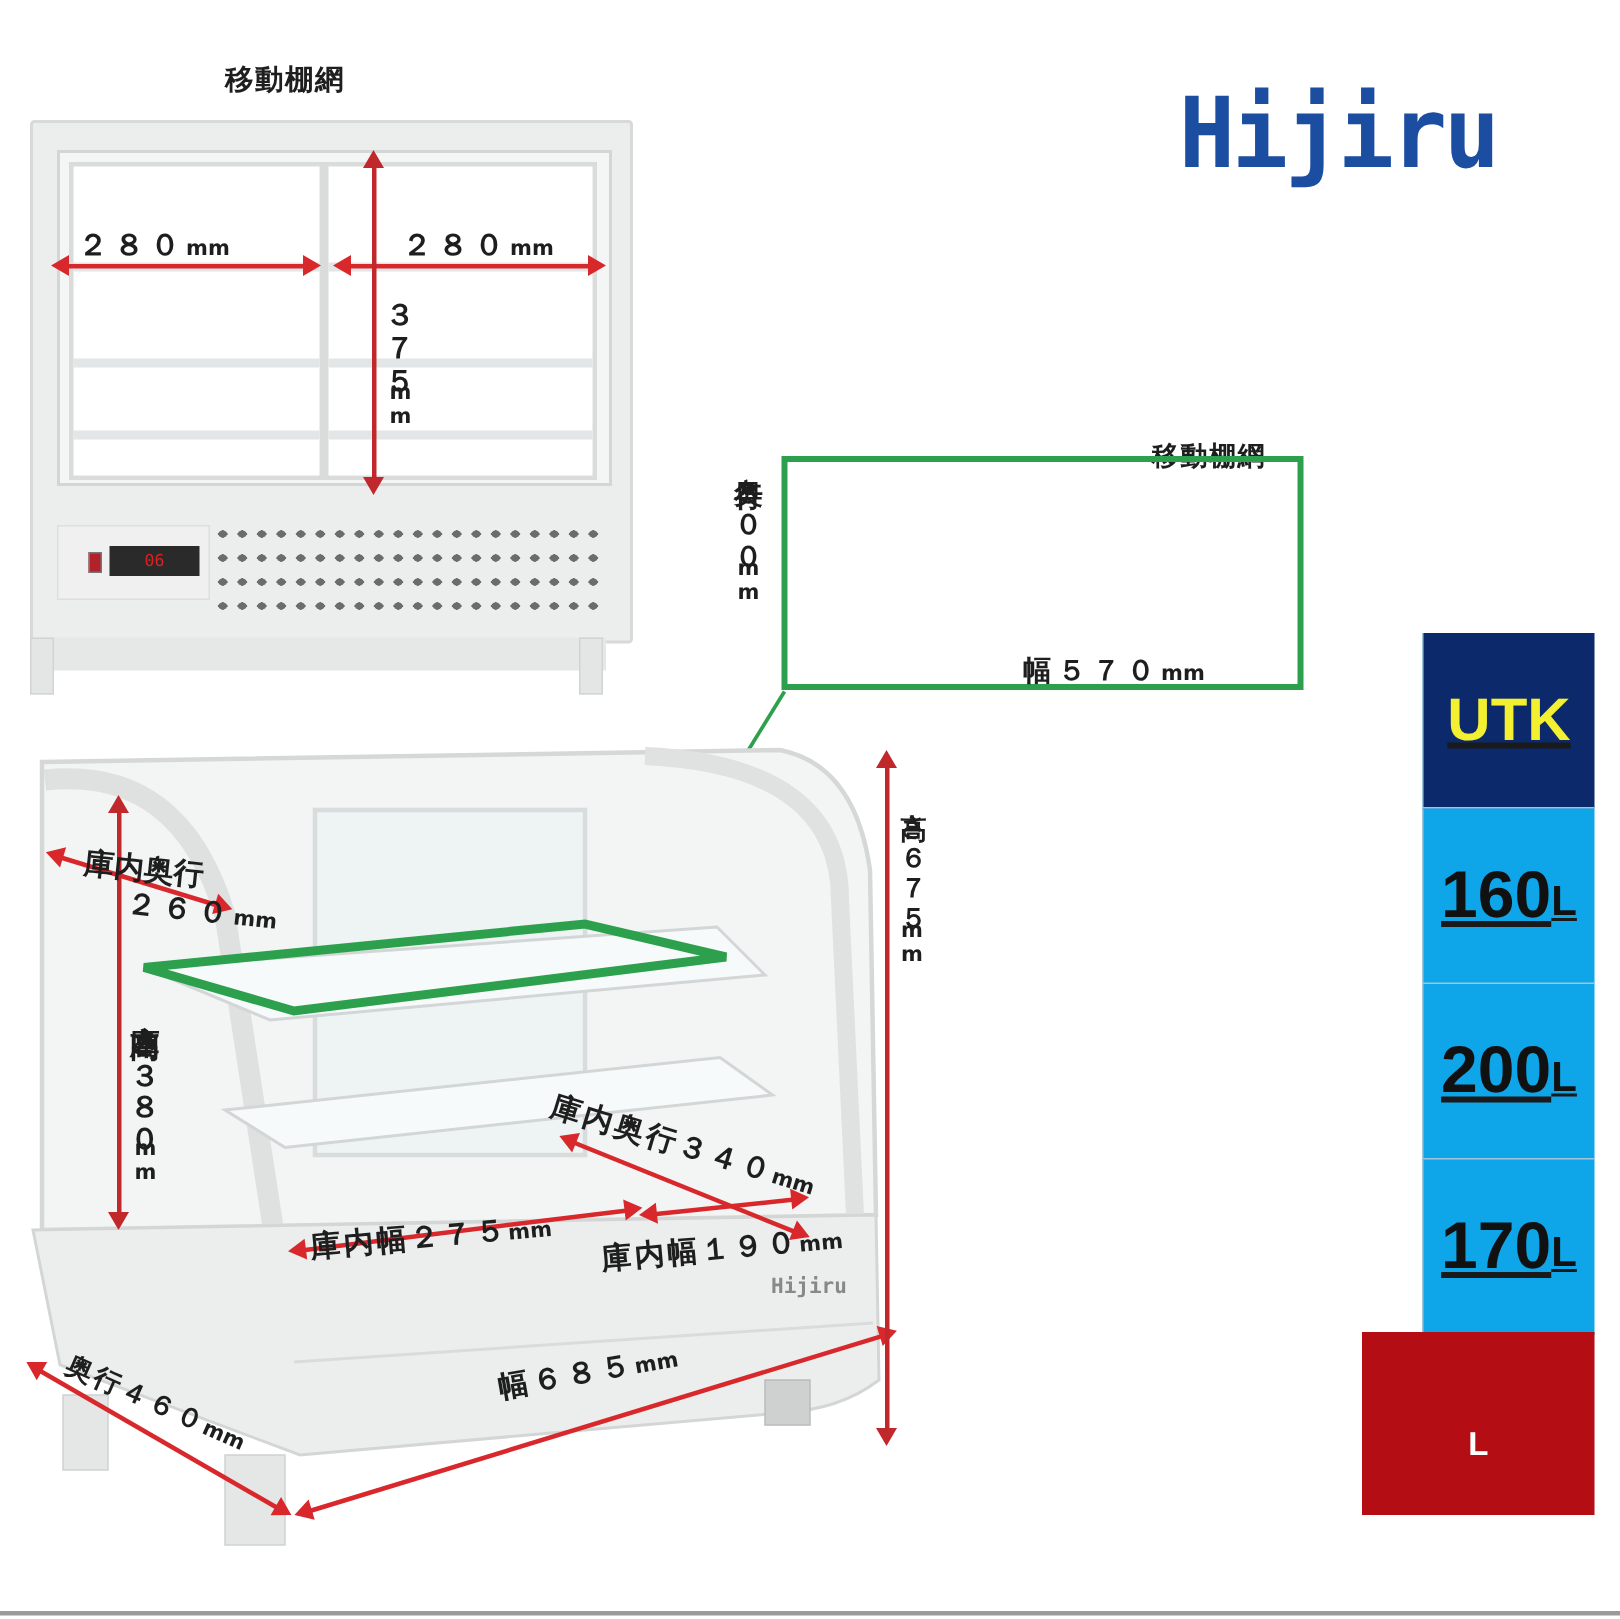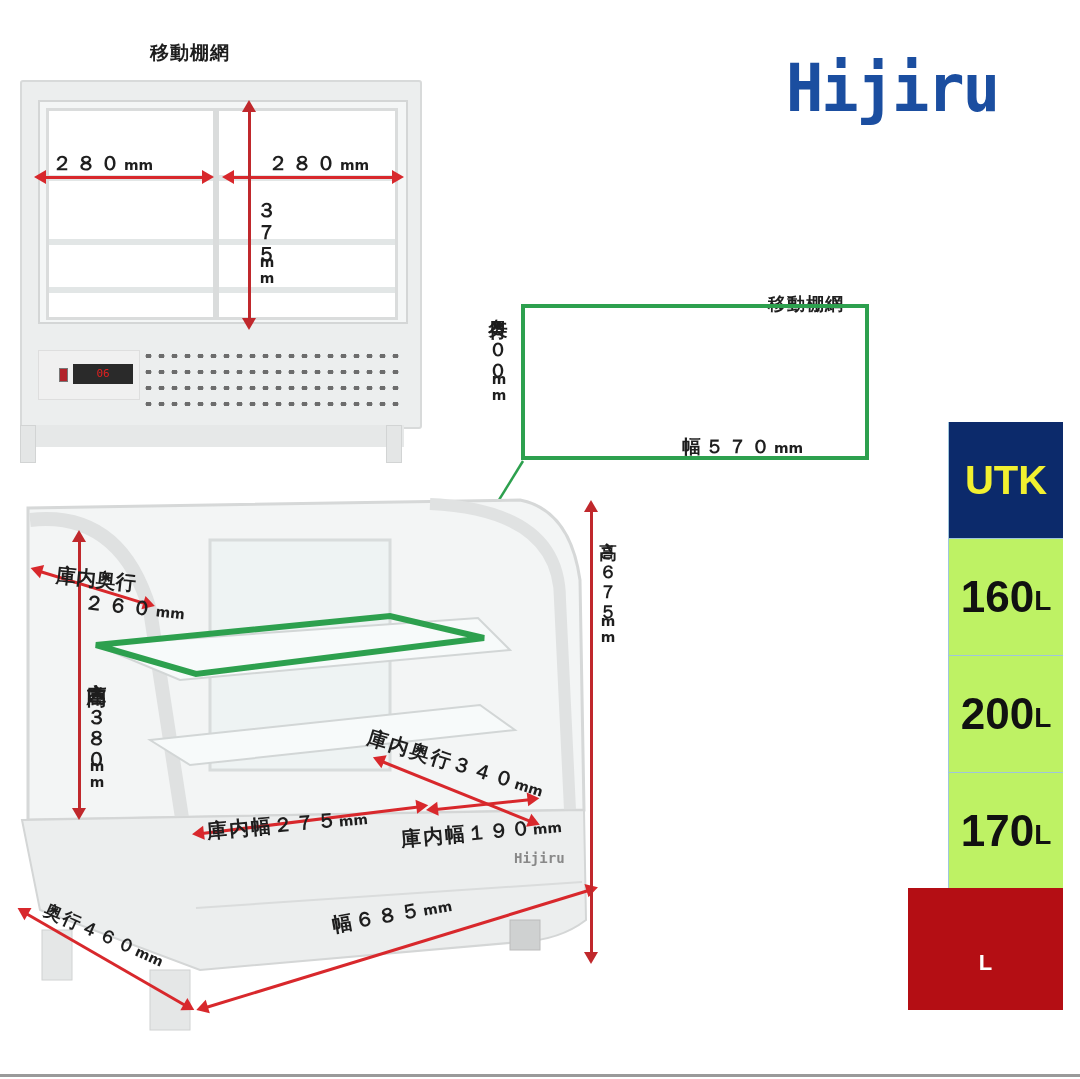--- a/index.html
+++ b/index.html
@@ -35,22 +35,22 @@
   .arrow-v::before { top:-10px; border-bottom:12px solid #c0282c; }
   .arrow-v::after { bottom:-10px; border-top:12px solid #c0282c; }
   
   .logo { left:786px; top:52px; font-family:"DejaVu Sans Mono",monospace; font-weight:bold; font-size:62px; color:#1b4ea0; letter-spacing:-2px; transform:scaleY(1.05); }
   
   .shelf-title { left:768px; top:292px; font-size:18px; letter-spacing:1px; }
   .shelf-rect { left:521px; top:304px; width:348px; height:156px; border:4px solid #2da04e; box-sizing:border-box; }
   .shelf-depth { left:486px; top:304px; font-size:19px; }
   .shelf-width { left:640px; top:434px; font-size:19px;margin-left:42px; }
   
-  .models { left:948px; top:422px; width:115px; }
-  .mcell { position:relative; height:116px; background:#bef264; border-bottom:1px solid #9fc6dc; border-left:1px solid #9fc6dc;
+  .models { left:948px; top:422px; width:115px;text-decoration:underline; }
+  .mcell { position:relative; height:116px; background:#0ea5e9; border-bottom:1px solid #9fc6dc; border-left:1px solid #9fc6dc;
            display:flex; align-items:center; justify-content:center; font-weight:bold; font-size:44px; color:#111; font-family:"Liberation Sans",sans-serif; }
   .mcell .L { font-size:28px; align-self:flex-end; margin-bottom:38px; }
   .mcell.brand { background:#0c2a6b; color:#f2f030; font-size:40px; }
   .mcell.active { position:absolute; left:-40px; top:466px; width:155px; height:122px; background:#b40e14; color:#ffffff; font-size:50px; border:none; }
   .mcell.active .L { font-size:22px; margin-bottom:34px; }
   .footer-line { position:absolute; left:0; top:1074px; width:1080px; height:3px; background:#9a9a9a; }
 </style>
 </head>
 <body>
 

